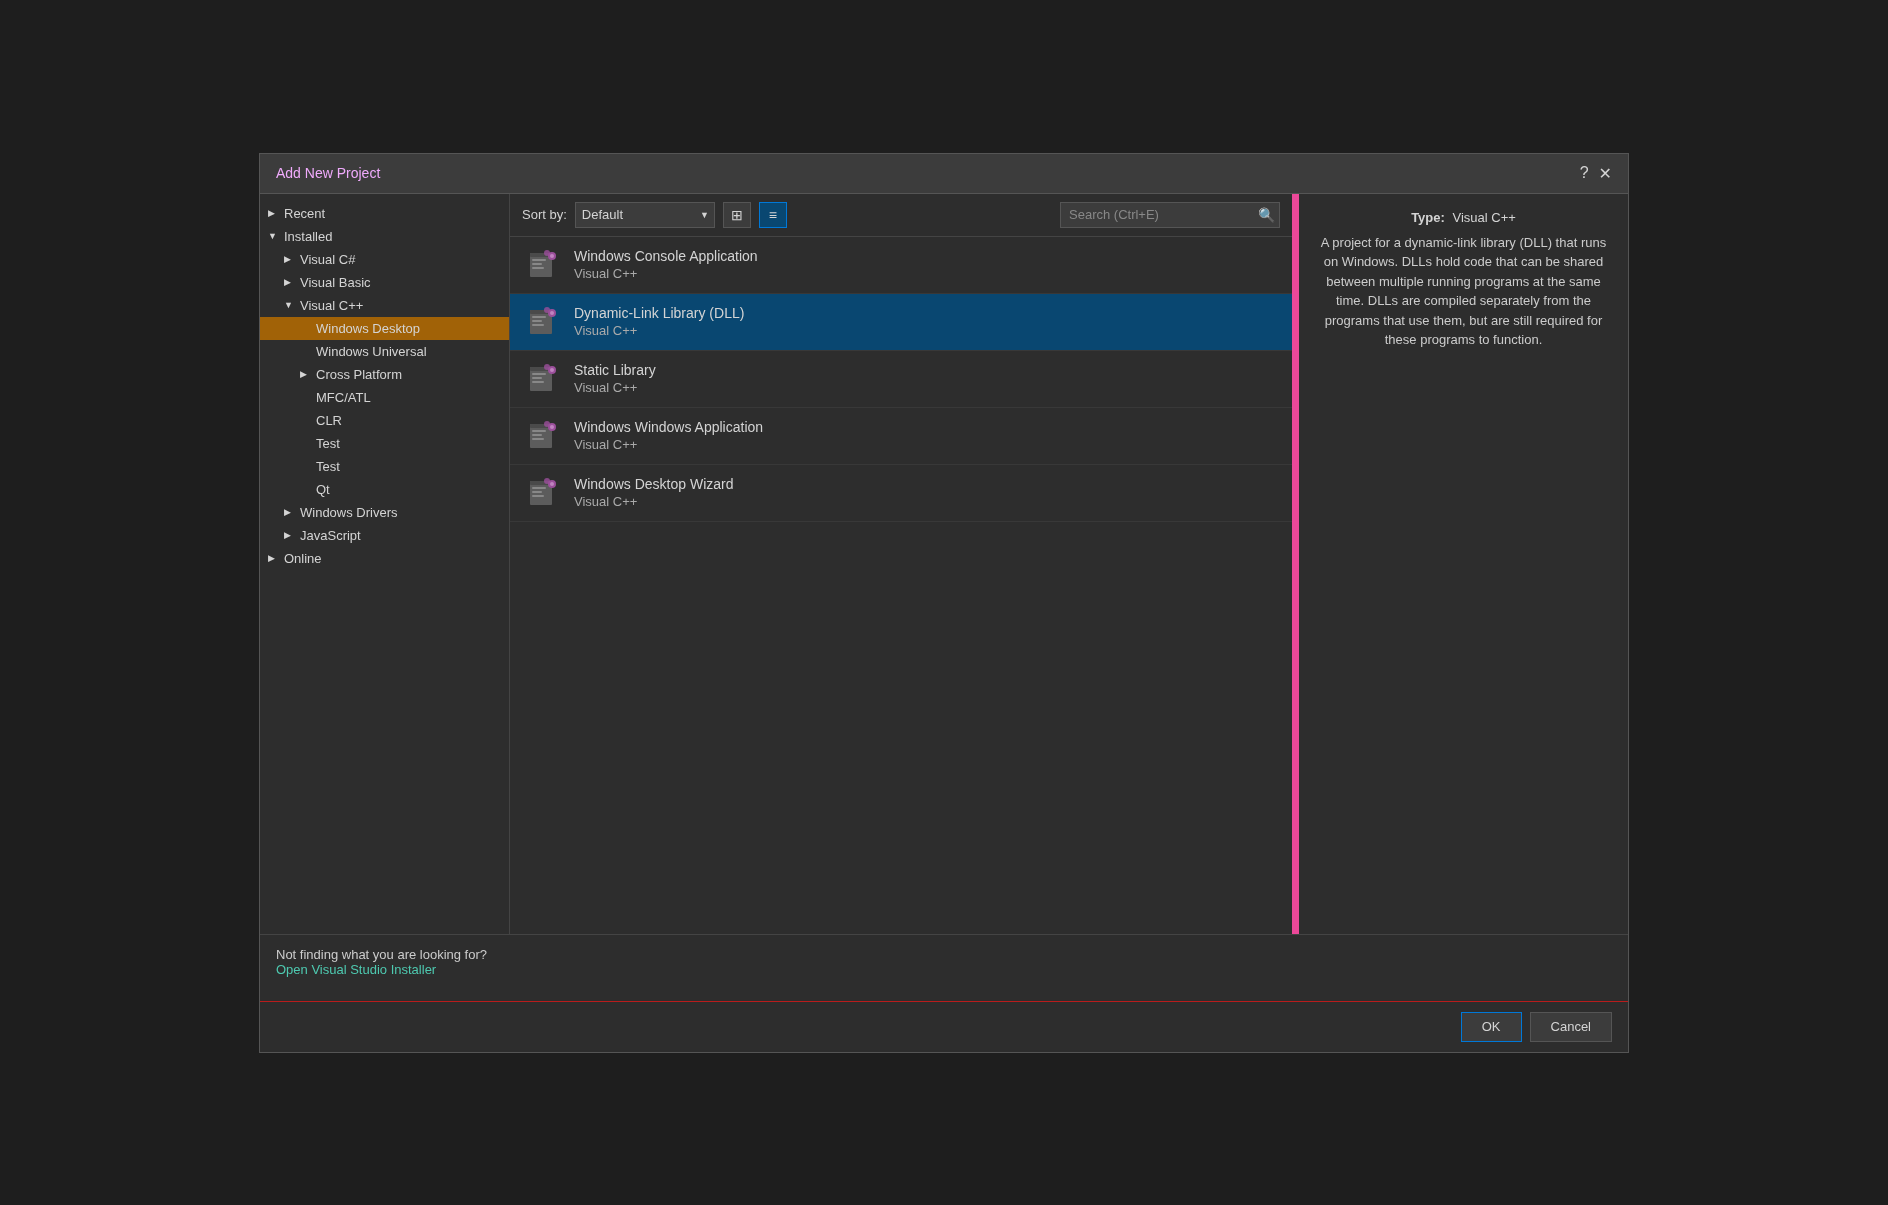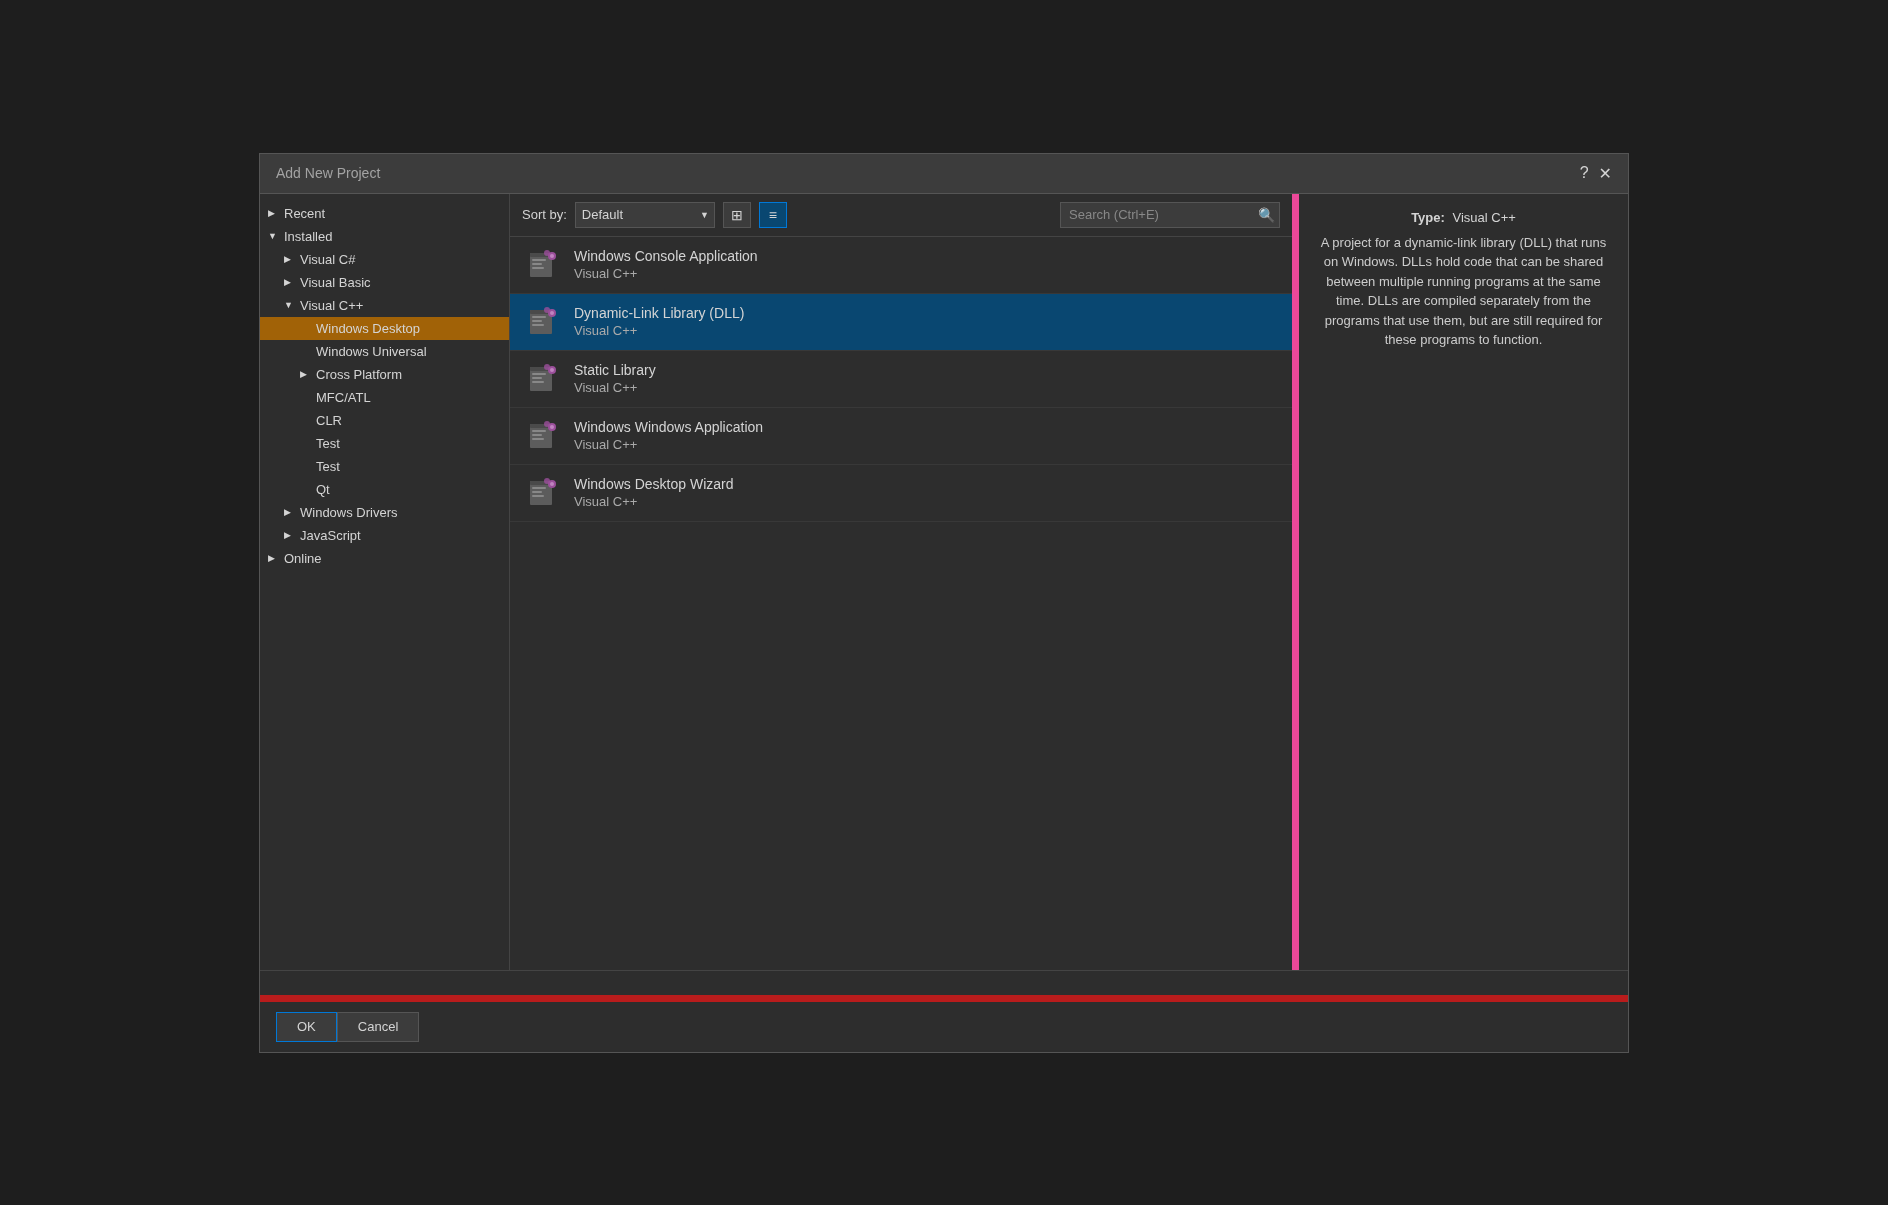--- a/index.html
+++ b/index.html
@@ -29,21 +29,21 @@
       padding: 10px 16px;
       display: flex;
       justify-content: space-between;
       align-items: center;
       border-bottom: 1px solid #555;
       flex-shrink: 0;
     }
 
     .title-bar-title {
       font-size: 14px;
-      color: #a3a3a3;
+      color: #f0abfc;
     }
 
     .title-bar-controls {
       display: flex;
       gap: 10px;
       align-items: center;
     }
 
     .title-bar-controls span {
       color: #d4d4d4;
@@ -324,22 +324,24 @@
       padding: 4px 12px;
       font-size: 13px;
       cursor: pointer;
       height: 28px;
       white-space: nowrap;
     }
 
     
     .dialog-buttons {
       display: flex;
+      justify-content: flex-end;
+      gap: 8px;
       padding: 10px 16px;
-      border-top: 7px solid #b91c1c;
+      border-top: 1px solid #b91c1c;
       flex-shrink: 0;
     }
 
     .btn {
       padding: 5px 20px;
       font-size: 13px;
       cursor: pointer;
       height: 30px;
     }
 
@@ -579,19 +581,23 @@
         <div class="desc-type-label">
           <span>Type:</span>
           <span style="font-weight:normal;margin-left:4px;">Visual C++</span>
         </div>
         <p class="desc-text">A project for a dynamic-link library (DLL) that runs on Windows. DLLs hold code that can be shared between multiple running programs at the same time. DLLs are compiled separately from the programs that use them, but are still required for these programs to function.</p>
       </div>
     </div>
   </div>
 
   <div class="footer">
+    <div class="not-finding">
+      <div class="not-finding-text">Not finding what you are looking for?</div>
+      <a class="installer-link" href="#">Open Visual Studio Installer</a>
+    </div>
   </div>
 
   <div class="dialog-buttons">
     <button class="btn btn-ok">OK</button>
     <button class="btn btn-cancel">Cancel</button>
   </div>
 </div>
 
 </body></html>

